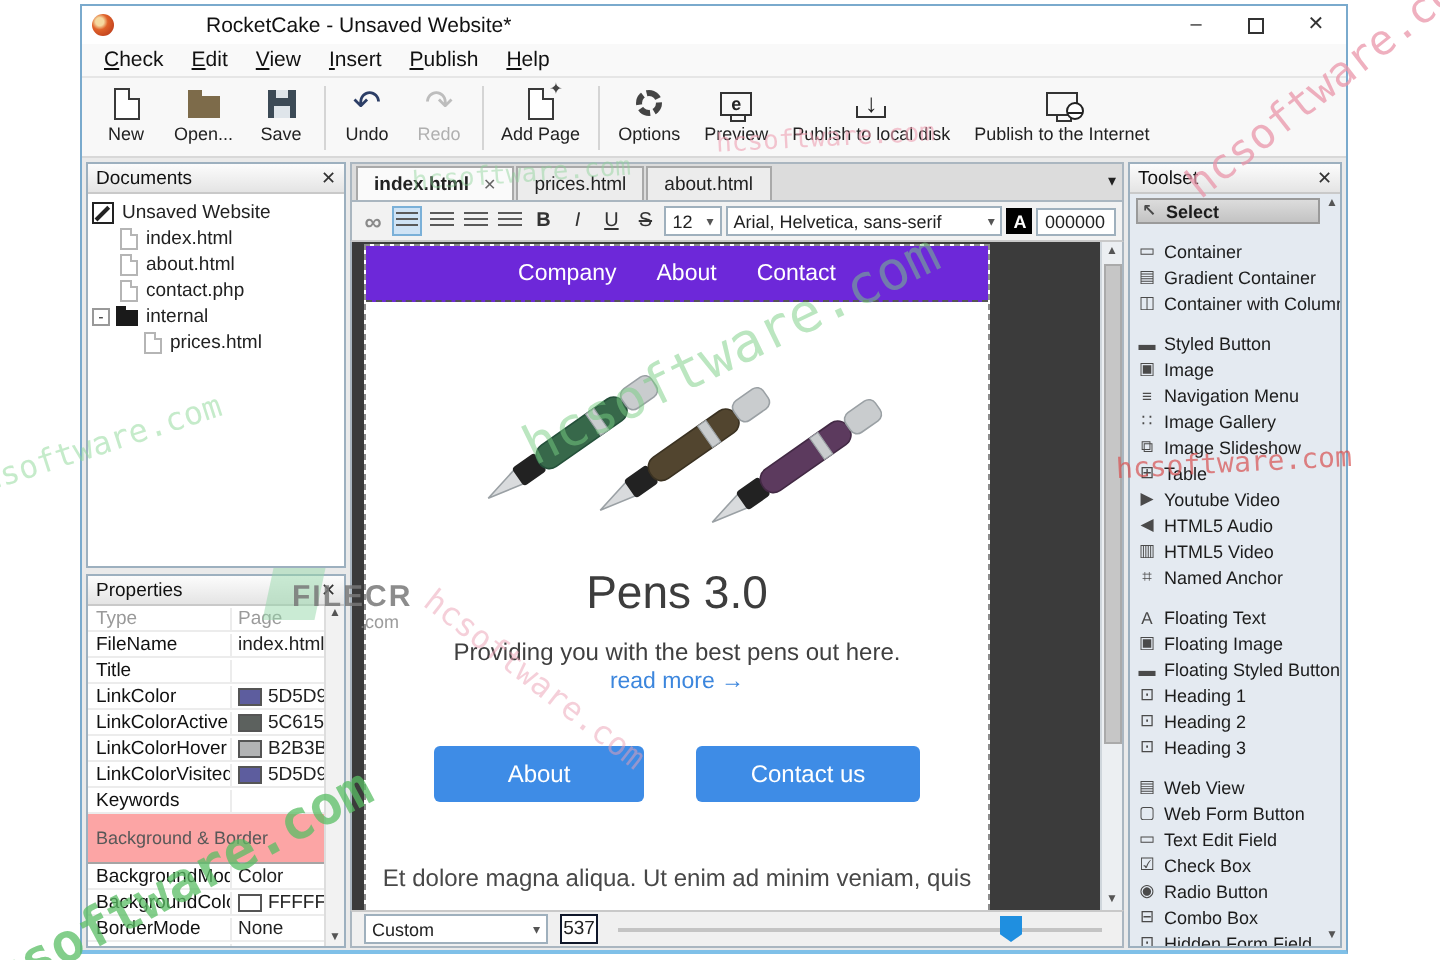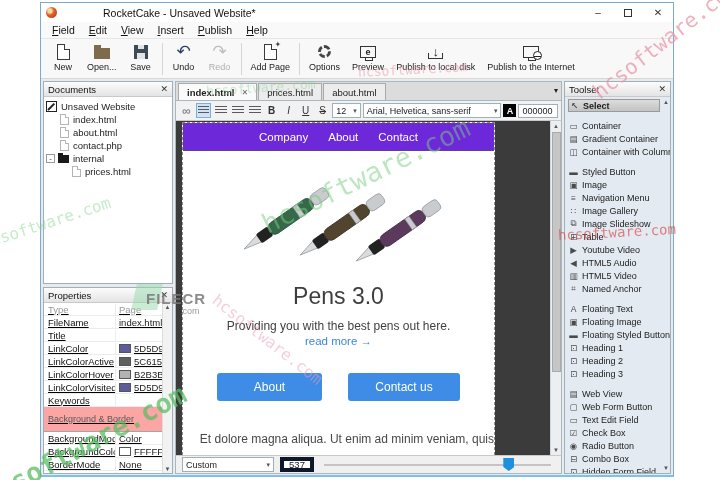--- a/index.html
+++ b/index.html
@@ -76,21 +76,21 @@
   .t-doc { width:9px; height:11px; background:#fff; border:1px solid #b5b5b5; margin-right:4px; position:relative; }
   .t-doc::before { content:""; position:absolute; right:-1px; top:-1px; width:3px; height:3px;
     background:#fff; border-left:1px solid #b5b5b5; border-bottom:1px solid #b5b5b5; }
   .t-folder { width:11px; height:8px; background:#1a1a1a; margin-right:4px; position:relative; }
   .t-folder::before { content:""; position:absolute; left:0; top:-2px; width:5px; height:2px; background:#1a1a1a; }
   .t-exp { width:9px; height:9px; border:1px solid #999; background:#fff; font-size:8px; line-height:7px;
     text-align:center; color:#333; margin-right:3px; }
 
   
   .props { flex:1; }
-  .pgrid { flex:1; overflow:hidden; font-size:9.5px; position:relative; padding-right:10px;text-decoration:underline; }
+  .pgrid { flex:1; overflow:hidden; font-size:9.5px; position:relative; padding-right:10px; }
   .prow { display:flex; height:13px; align-items:center; border-bottom:1px solid #ececec; }
   .pname { width:72px; padding-left:4px; color:#111; border-right:1px solid #ececec;
     overflow:hidden; white-space:nowrap; }
   .pval { flex:1; padding-left:3px; color:#222; display:flex; align-items:center; overflow:hidden; white-space:nowrap; }
   .muted .pname,.muted .pval { color:#9a9a9a; }
   .psec { background:#fca5a5; color:#585858; height:25px; display:flex; align-items:center;
     padding-left:4px; font-size:9px; border-bottom:1px solid #a5a5a5; }
   .swatch { width:12px; height:9px; border:1px solid #555; margin-right:3px; flex:0 0 auto; }
   .pscroll { position:absolute; right:0; top:0; bottom:0; width:10px; background:#f2f2f2;
     border-left:1px solid #ddd; display:flex; flex-direction:column; justify-content:space-between;
@@ -130,30 +130,30 @@
   .pagenav { height:28px; background:#6d28d9; display:flex; align-items:center; justify-content:center;
     gap:20px; border-bottom:1px dashed #555; }
   .pagenav span { color:#fff; font-size:11.5px; }
   .pens { display:block; margin:10px auto 0 auto; }
   .h-pens { text-align:center; font-size:23px; color:#3d3d3d; font-weight:400; margin-top:10px; }
   .sub { text-align:center; font-size:12px; color:#3f3f3f; margin-top:9px; }
   .rmore { text-align:center; font-size:11.5px; color:#3c86dd; margin-top:2px; }
   .btnrow { display:flex; justify-content:center; gap:26px; margin-top:26px; }
   .pbtn { background:#3e8ce6; color:#fff; font-size:12px; border:none; border-radius:3px;
     padding:7px 0; width:105px; text-align:center; }
-  .para { text-align:right; font-size:12px; color:#484848; line-height:20px; margin-top:28px; }
+  .para { text-align:center; font-size:12px; color:#484848; line-height:20px; margin-top:28px; }
   .edscroll { position:absolute; right:0; top:0; bottom:0; width:11px; background:#eceff2;
     border-left:1px solid #cfd6dc; display:flex; flex-direction:column; align-items:center; }
   .edscroll .sarr { font-size:6px; color:#555; height:10px; line-height:10px; }
   .edthumb { width:9px; flex:0 0 auto; height:72%; background:#c6c6c6; border:1px solid #aaa; margin-top:1px; }
 
   .bottombar { height:19px; background:#f0f0f0; border:1px solid #aab6c0; border-top:1px solid #c9c9c9;
     display:flex; align-items:center; padding:0 6px; gap:6px; flex:0 0 auto; }
   .bb-combo { width:92px; height:15px; }
-  .bb-num { width:34px; height:15px; background:#fff; border:4px solid #0f172a; font-size:9.5px;
+  .bb-num { width:19px; height:15px; background:#fff; border:1px solid #0f172a; font-size:9.5px;
     display:flex; align-items:center; justify-content:center; color:#222; }
   .slider { flex:1; position:relative; height:15px; }
   .strack { position:absolute; left:4px; right:4px; top:7px; height:2px; background:#c4c4c4; }
   .sthumb { position:absolute; top:1px; width:11px; height:13px; background:#1f8fe0;
     clip-path:polygon(0 0,100% 0,100% 70%,50% 100%,0 70%); left:78%; }
 
   
   .rightcol { width:107px; flex:0 0 auto; margin:2px 2px 1px 1px; }
   .toolset { height:100%; background:#e4eaf1; }
   .tslist { flex:1; overflow:hidden; position:relative; padding:2px 10px 0 3px; }
@@ -206,21 +206,21 @@
       <div class="win-controls">
         <div class="win-btn">–</div>
         <div class="win-btn">
             <span class="max-box"></span>
           </div>
         <div class="win-btn">✕</div>
       </div>
     </div>
 
     <div class="menubar">
-      <span class="mi">Field</span>
+      <span class="mi">Check</span>
       <span class="mi">Edit</span>
       <span class="mi">View</span>
       <span class="mi">Insert</span>
       <span class="mi">Publish</span>
       <span class="mi">Help</span>
     </div>
 
     <div class="toolbar">
       <div class="tbtn">
         <div class="tico">

